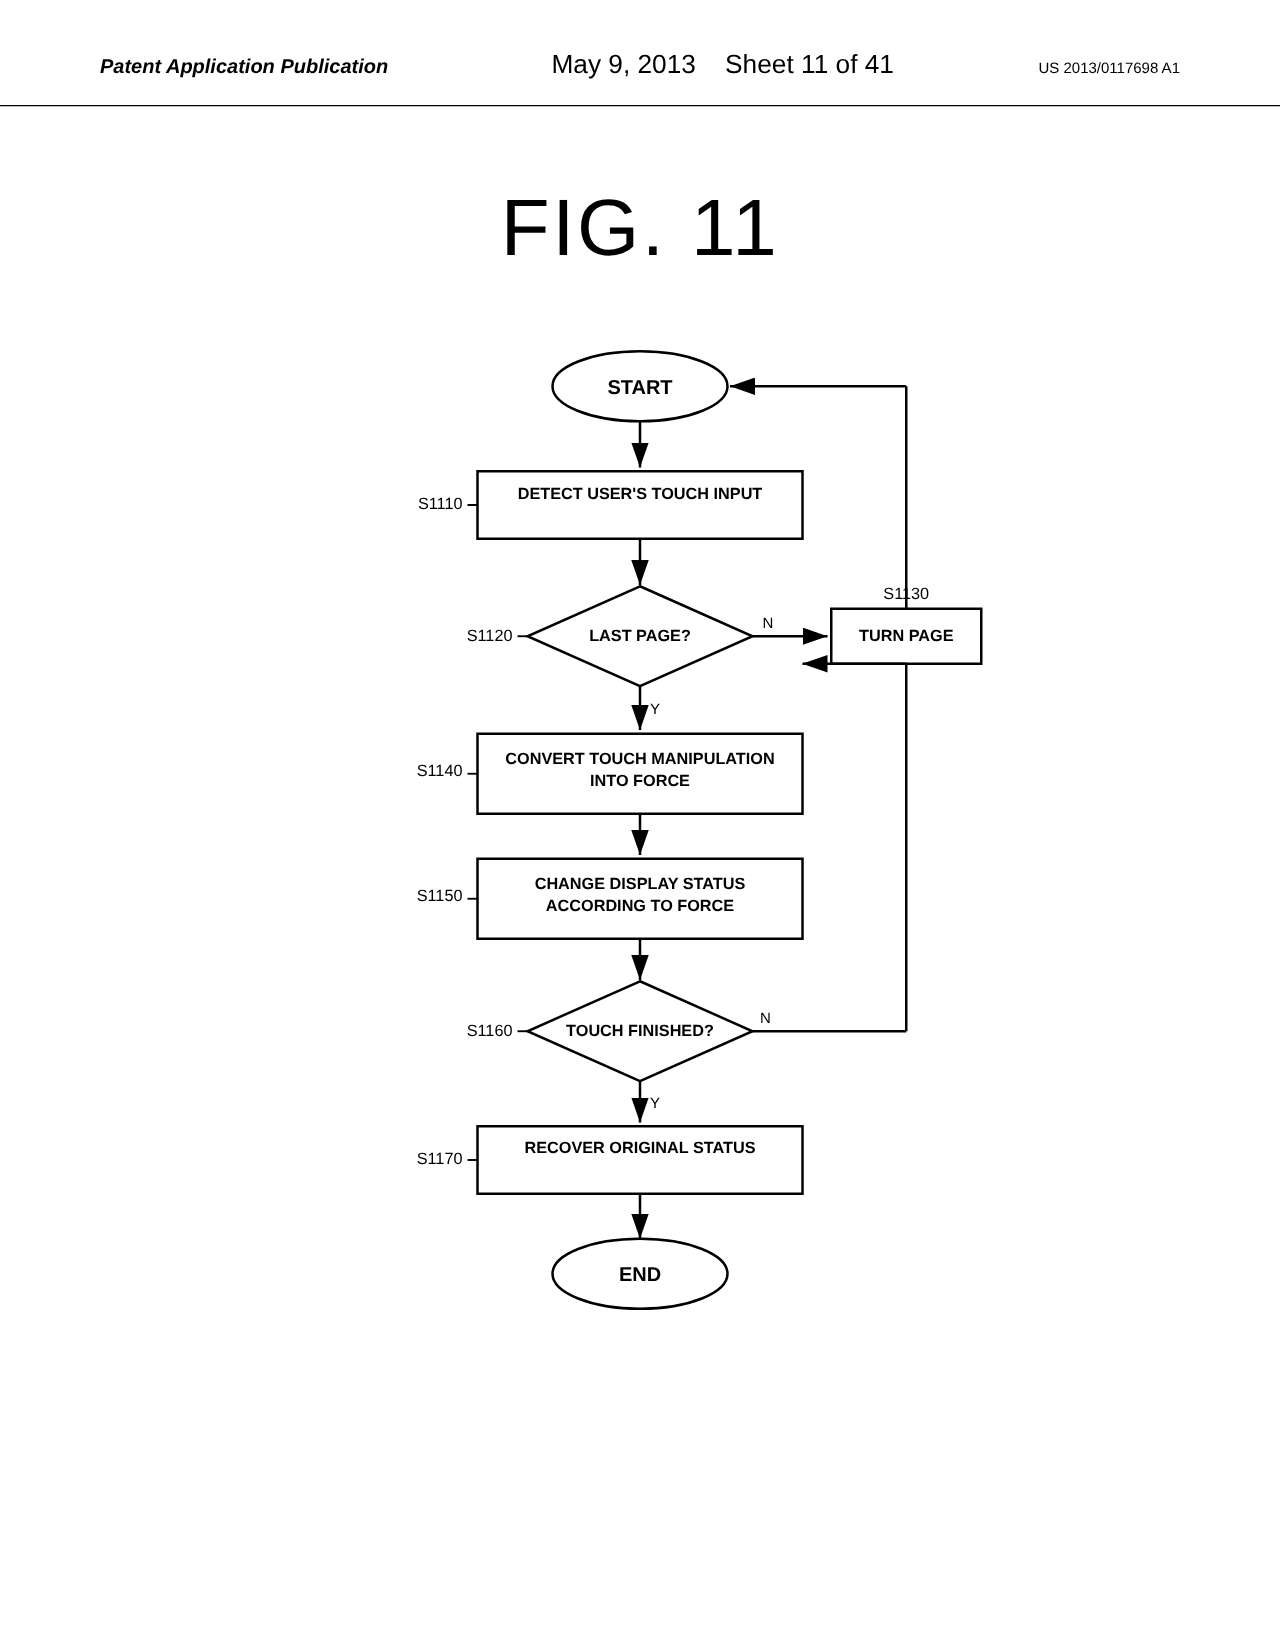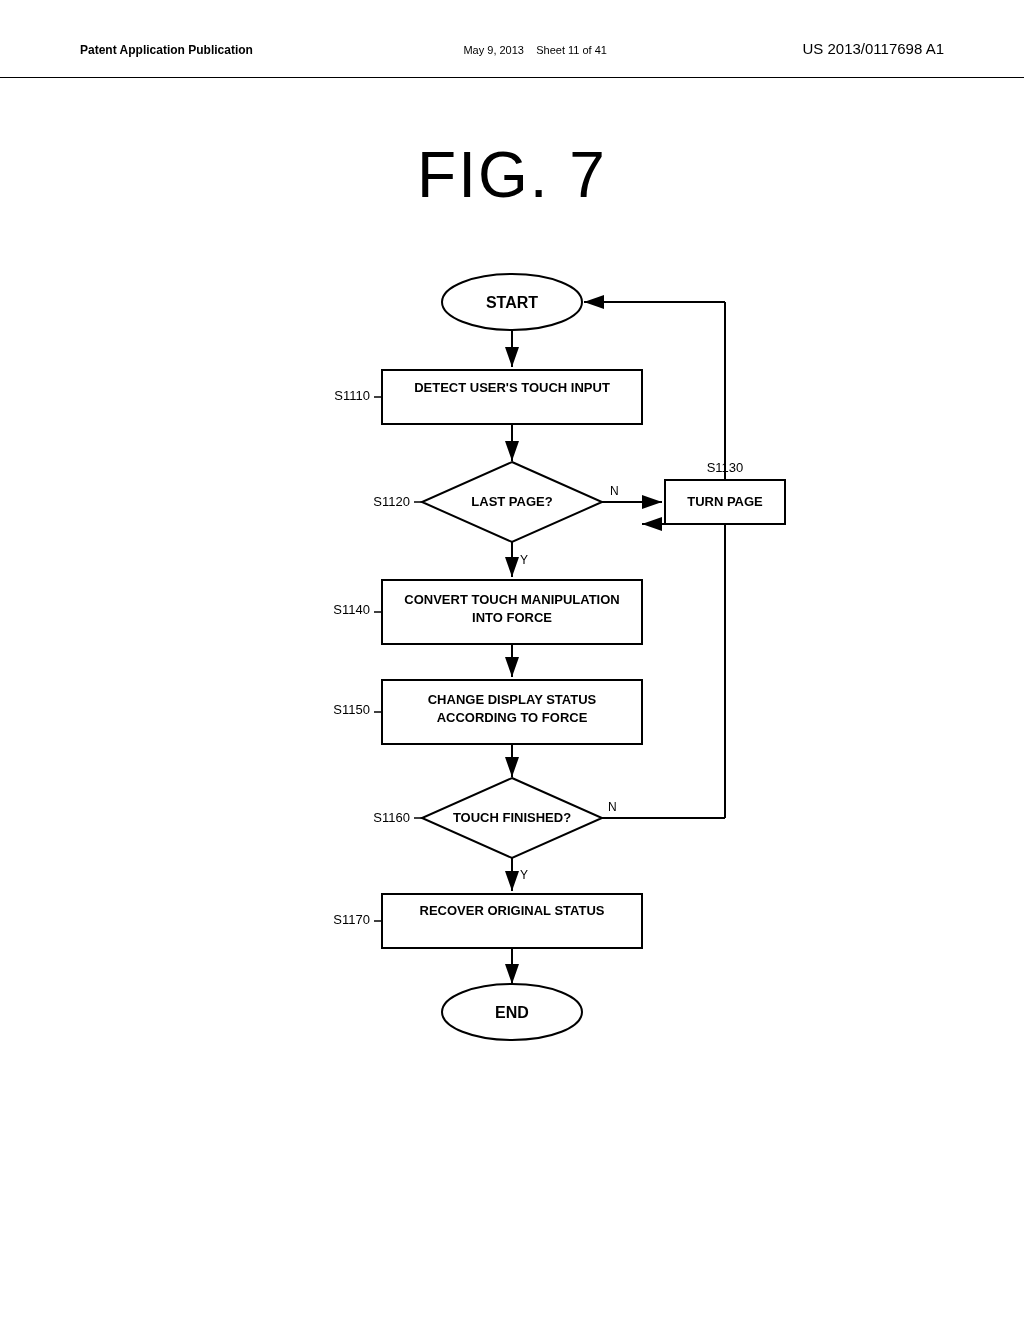--- a/index.html
+++ b/index.html
@@ -14,29 +14,30 @@
 
     
     .header {
       display: flex;
       justify-content: space-between;
       align-items: baseline;
       padding: 40px 80px 20px 80px;
       border-bottom: 1px solid #000;
     }
     .header-left {
-      font-size: 12px;
+      font-size: 16px;
       font-weight: bold;
+      font-style: italic;
     }
     .header-center {
-      font-size: 11px;
+      font-size: 21px;
       margin-left: 15px;
     }
     .header-right {
-      font-size: 15px;
+      font-size: 12px;
     }
 
     
     .fig-title {
       text-align: center;
       font-size: 64px;
       font-weight: normal;
       margin-top: 60px;
       margin-bottom: 50px;
       letter-spacing: 2px;
@@ -63,21 +64,21 @@
 
 <div class="header">
   <span class="header-left">Patent Application Publication</span>
   <span class="header-center">
     <span>May 9, 2013</span>&nbsp;&nbsp;&nbsp;
     <span>Sheet 11 of 41</span>
   </span>
   <span class="header-right">US 2013/0117698 A1</span>
 </div>
 
-<div class="fig-title">FIG.  7</div>
+<div class="fig-title">FIG.  11</div>
 
 <div class="flowchart">
   <svg class="diagram" viewBox="0 0 600 900" xmlns="http://www.w3.org/2000/svg">
 
     <defs>
       <marker id="arrowhead" markerWidth="10" markerHeight="7" refX="10" refY="3.5" orient="auto">
         <polygon points="0 0, 10 3.5, 0 7" fill="#000"></polygon>
       </marker>
     </defs>
 

